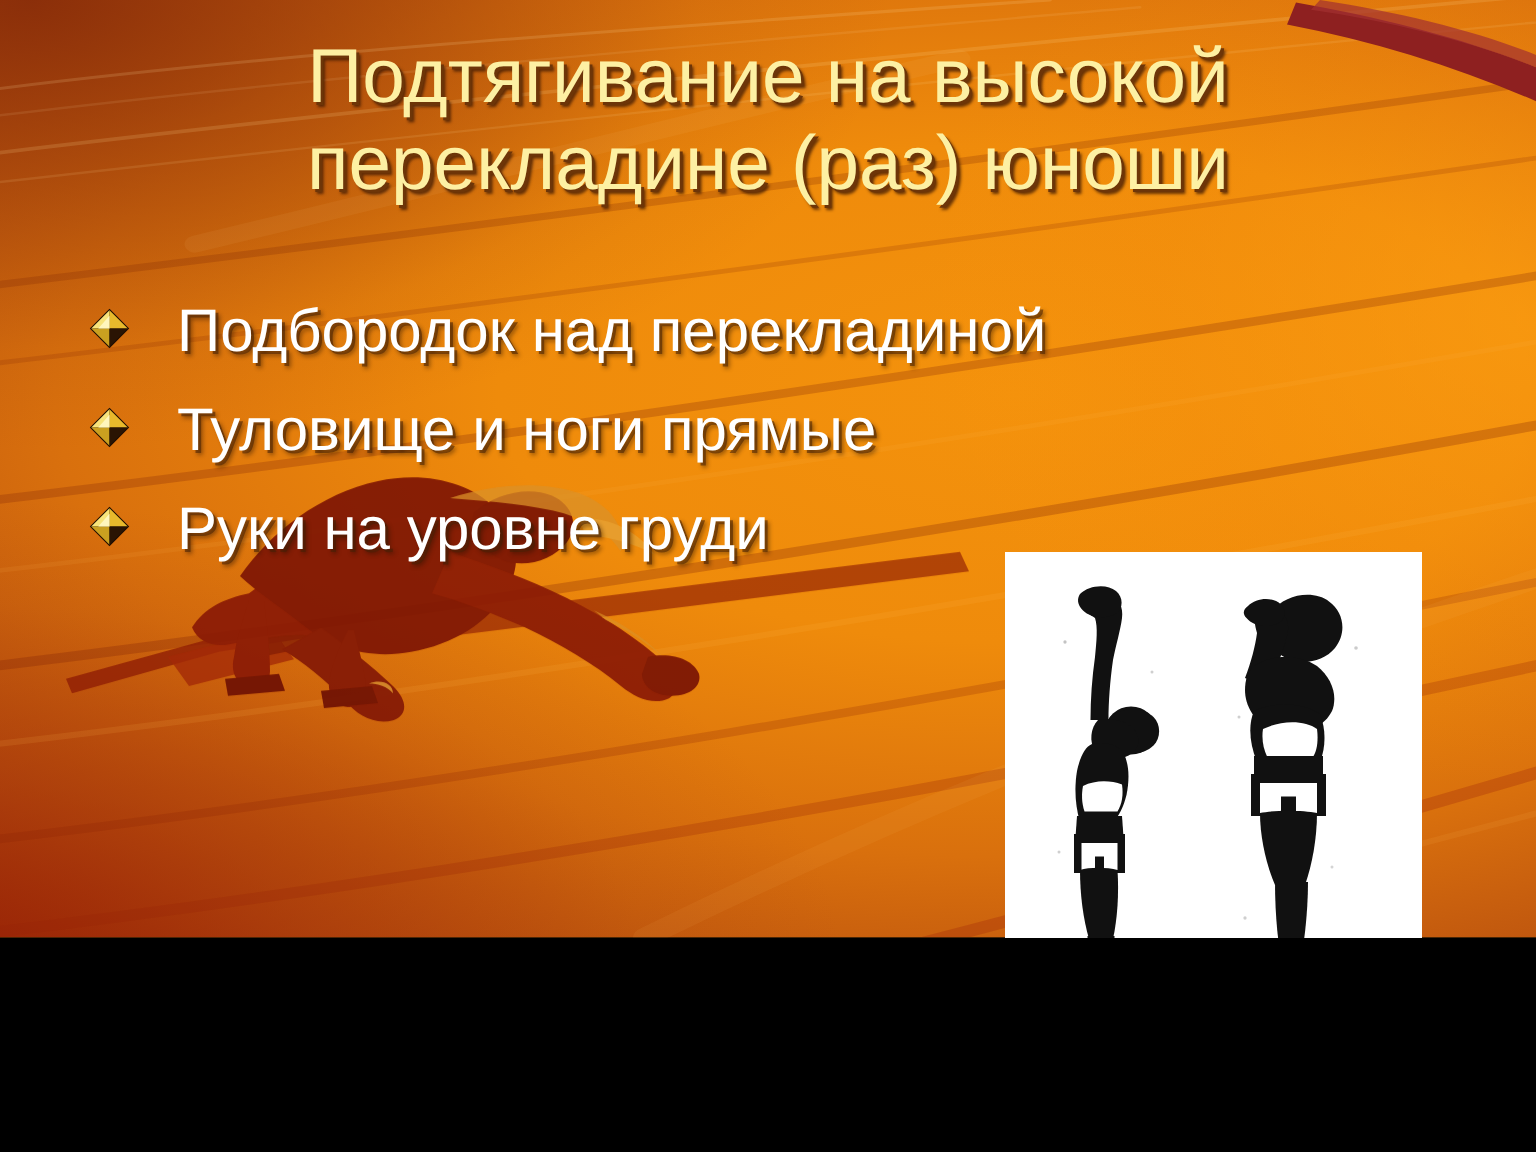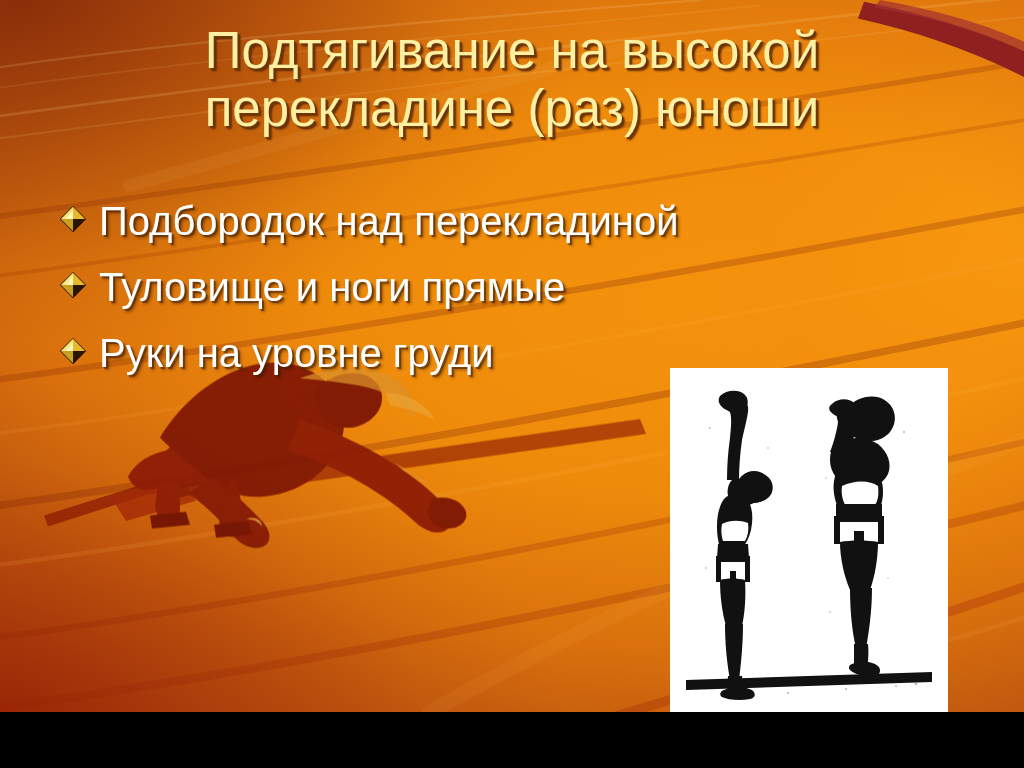--- a/index.html
+++ b/index.html
@@ -4,21 +4,21 @@
 <title>Подтягивание на высокой перекладине</title>
 <style>
   html, body {
     margin: 0;
     padding: 0;
     background: #000;
   }
   .slide {
     position: relative;
     width: 1024px;
-    height: 712px;
+    height: 625px;
     overflow: hidden;
     font-family: "Liberation Sans", "DejaVu Sans", sans-serif;
     background: #e07b10;
   }
 
   
   .bg-base {
     position: absolute;
     inset: 0;
     background:
@@ -76,20 +76,21 @@
   .bullets {
     position: absolute;
     left: 58px;
     top: 188px;
     width: 880px;
   }
   .bullet-row {
     display: flex;
     align-items: center;
     height: 66px;
+    gap: 19px;
   }
   .bullet-marker {
     flex: 0 0 auto;
     width: 30px;
     height: 30px;
     margin-right: 11px;
     position: relative;
     top: -2px;
   }
   .bullet-marker svg { display:block; width:100%; height:100%; }

